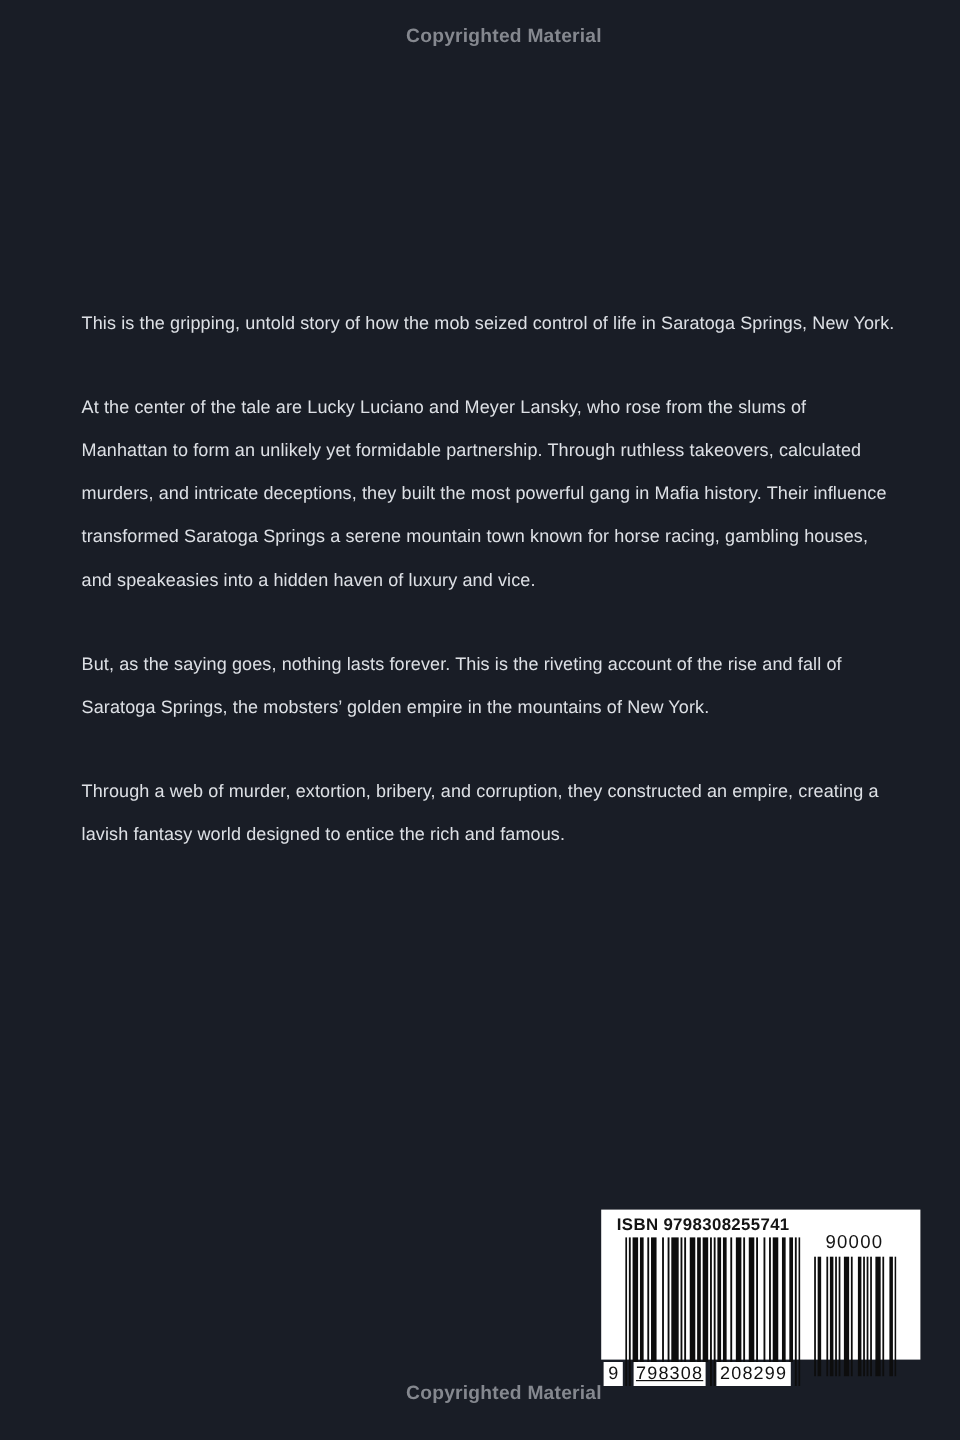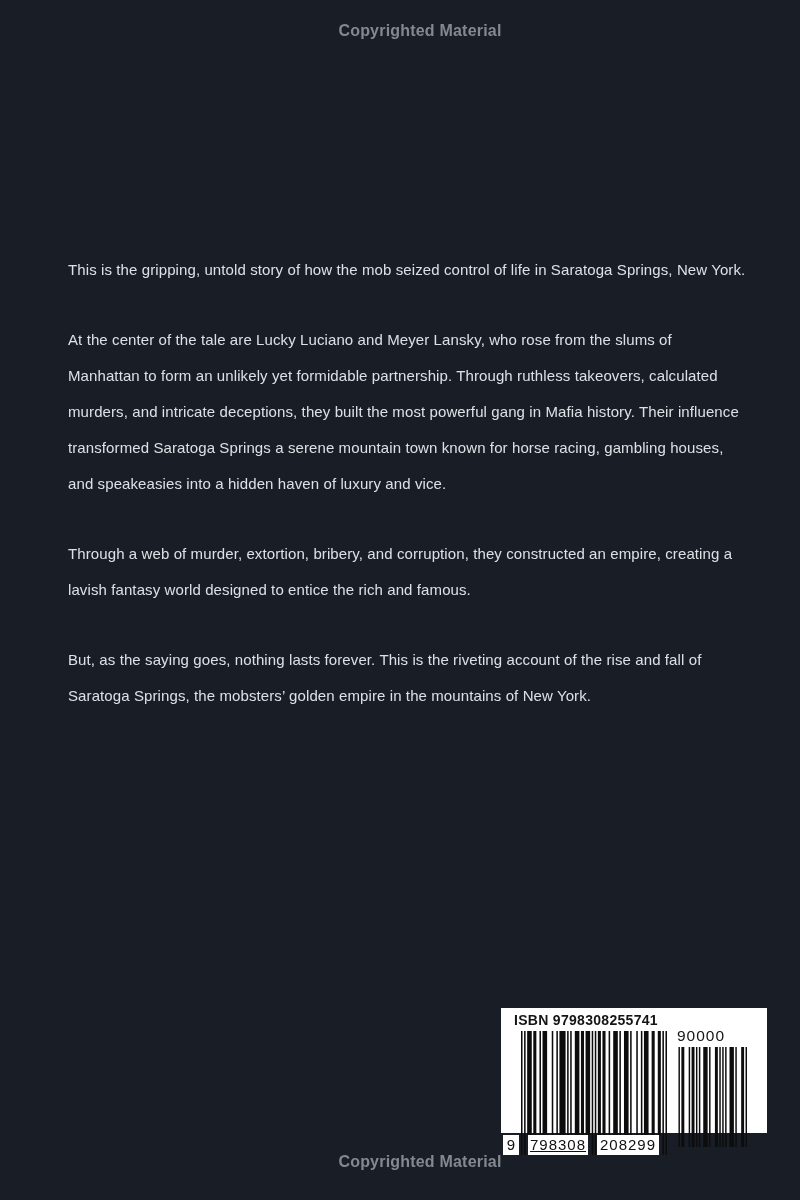--- a/index.html
+++ b/index.html
@@ -33,36 +33,36 @@
   .supp-barcode{position:absolute;left:176px;top:39px;display:block;}
   .digit{
     position:absolute;top:127px;height:20px;line-height:20px;
     font-size:15px;color:#111;background:#ffffff;text-align:center;
     letter-spacing:1px;
   }
   .digit.first{left:2px;width:16px;letter-spacing:0;}
   .digit.g1{left:27px;width:60px;text-decoration:underline;}
   .digit.g2{left:96px;width:62px;}
   .price-label{
-    position:absolute;left:176px;top:19px;width:70px;text-align:left;
+    position:absolute;left:176px;top:19px;width:70px;text-align:center;
     font-size:15.5px;color:#141414;letter-spacing:1px;
   }
 </style>
 </head>
 <body style="background: rgb(25, 29, 38);">
 
 <div class="page" style="background: rgb(25, 29, 38); padding-left: 40px;">
 
   <div class="copyright top" style="color: rgb(133, 136, 143);">Copyrighted Material</div>
 
   <div class="blurb" style="color: rgb(221, 224, 229);">
     <p>This is the gripping, untold story of how the mob seized control of life in Saratoga Springs, New York.</p>
     <p>At the center of the tale are Lucky Luciano and Meyer Lansky, who rose from the slums of Manhattan to form an unlikely yet formidable partnership. Through ruthless takeovers, calculated murders, and intricate deceptions, they built the most powerful gang in Mafia history. Their influence transformed Saratoga Springs a serene mountain town known for horse racing, gambling houses, and speakeasies into a hidden haven of luxury and vice.</p>
+    <p>But, as the saying goes, nothing lasts forever. This is the riveting account of the rise and fall of Saratoga Springs, the mobsters’ golden empire in the mountains of New York.</p>
     <p>Through a web of murder, extortion, bribery, and corruption, they constructed an empire, creating a lavish fantasy world designed to entice the rich and famous.</p>
-    <p>But, as the saying goes, nothing lasts forever. This is the riveting account of the rise and fall of Saratoga Springs, the mobsters’ golden empire in the mountains of New York.</p>
   </div>
 
   <div class="barcode-box">
     <div class="isbn-label">ISBN 9798308255741</div>
 
     <svg class="main-barcode" id="main-barcode" width="146" height="124">
         <rect x="0.00" y="0" width="1.54" height="124" fill="#0d0d0d"></rect>
         <rect x="3.07" y="0" width="1.54" height="124" fill="#0d0d0d"></rect>
         <rect x="6.15" y="0" width="4.61" height="104" fill="#0d0d0d"></rect>
         <rect x="12.29" y="0" width="3.07" height="104" fill="#0d0d0d"></rect>

